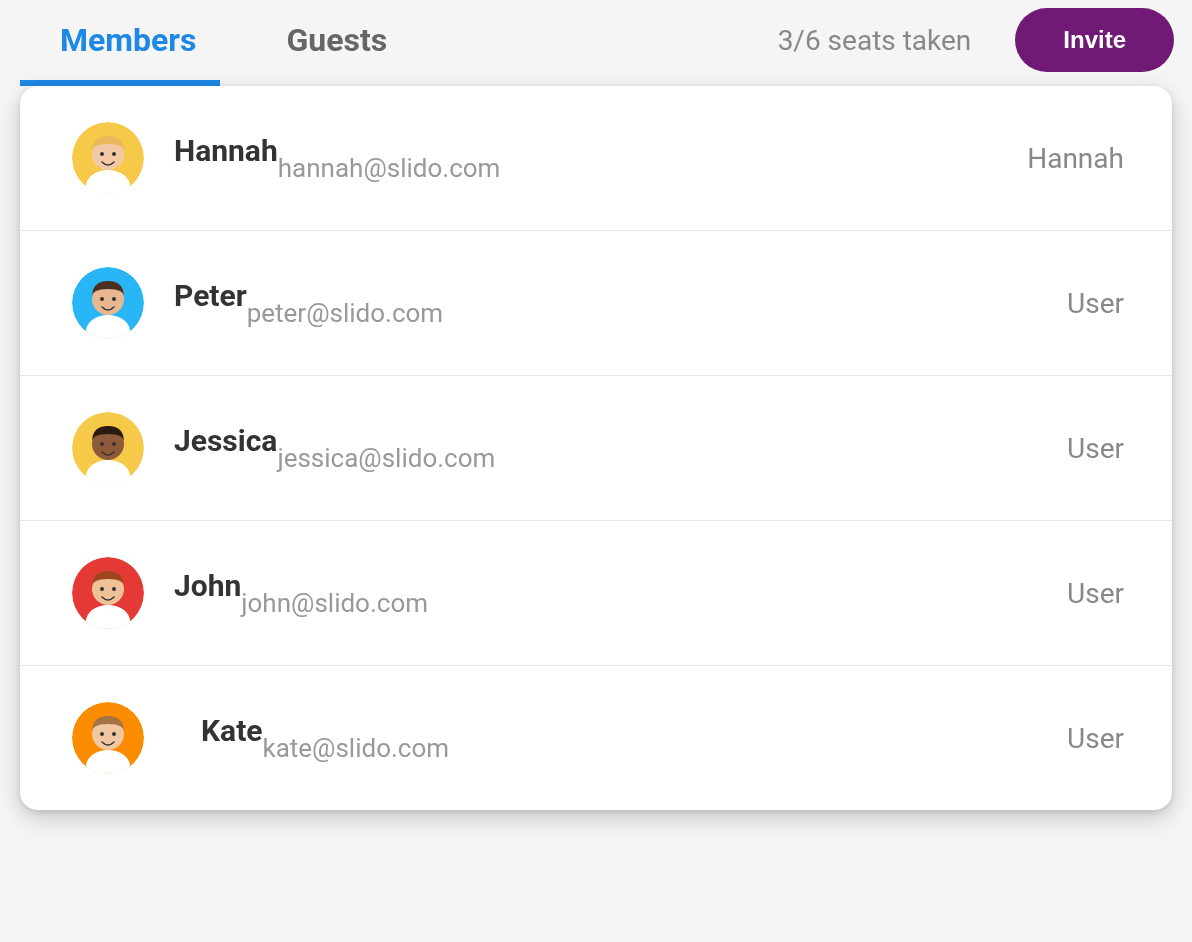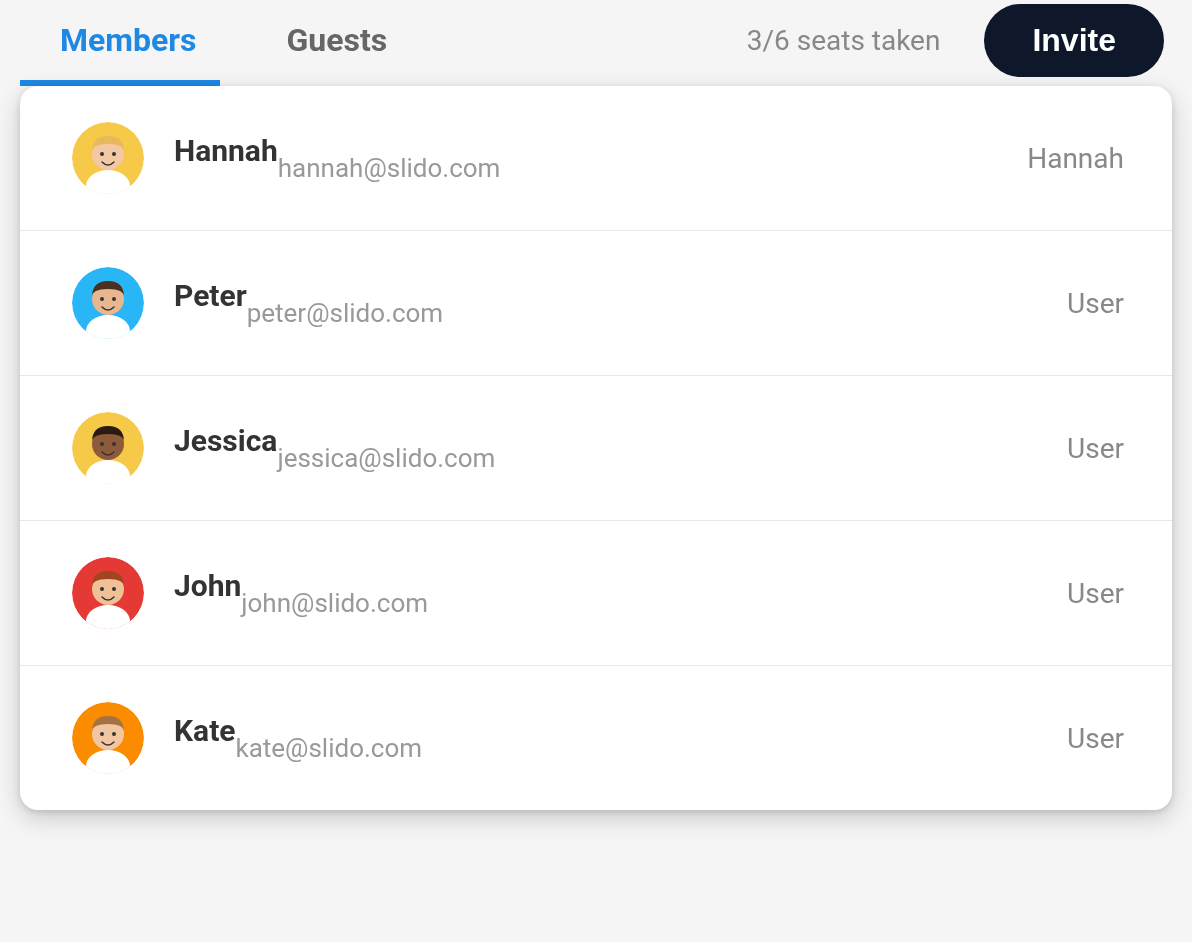--- a/index.html
+++ b/index.html
@@ -10,21 +10,21 @@
     body {
       font-family: -apple-system, BlinkMacSystemFont, "Segoe UI", Roboto, "Helvetica Neue", Arial, sans-serif;
       background: #f5f5f5;
       width: 1192px;
       height: 942px;
       padding: 0;
     }
     .header {
       display: flex;
       align-items: center;
-      padding: 0 28px 0 60px;
+      padding: 0 18px 0 60px;
       height: 80px;
     }
     .tabs {
       display: flex;
       gap: 90px;
       flex: 0 0 auto;
     }
     .tab {
       font-size: 32px;
       font-weight: 700;
@@ -38,26 +38,26 @@
     }
     .spacer {
       flex: 1;
     }
     .seats-text {
       font-size: 28px;
       color: #888;
       margin-right: 44px;
     }
     .invite-btn {
-      background: #0f172a;
+      background: #701a75;
       color: #fff;
       border: none;
       border-radius: 999px;
       padding: 18px 48px;
-      font-size: 32px;
+      font-size: 24px;
       font-weight: 700;
       cursor: pointer;
     }
     .active-underline {
       height: 6px;
       width: 200px;
       background: #1e88e5;
       margin-left: 20px;
     }
     .card {
@@ -68,20 +68,21 @@
       overflow: hidden;
     }
     .member-row {
       display: flex;
       align-items: center;
       padding: 36px 48px 36px 52px;
       border-bottom: 1px solid #e8e8e8;
     }
     .member-row:last-child {
       border-bottom: none;
+      gap: 27px;
     }
     .avatar {
       width: 72px;
       height: 72px;
       border-radius: 50%;
       margin-right: 30px;
       flex-shrink: 0;
       display: flex;
       align-items: center;
       justify-content: center;

